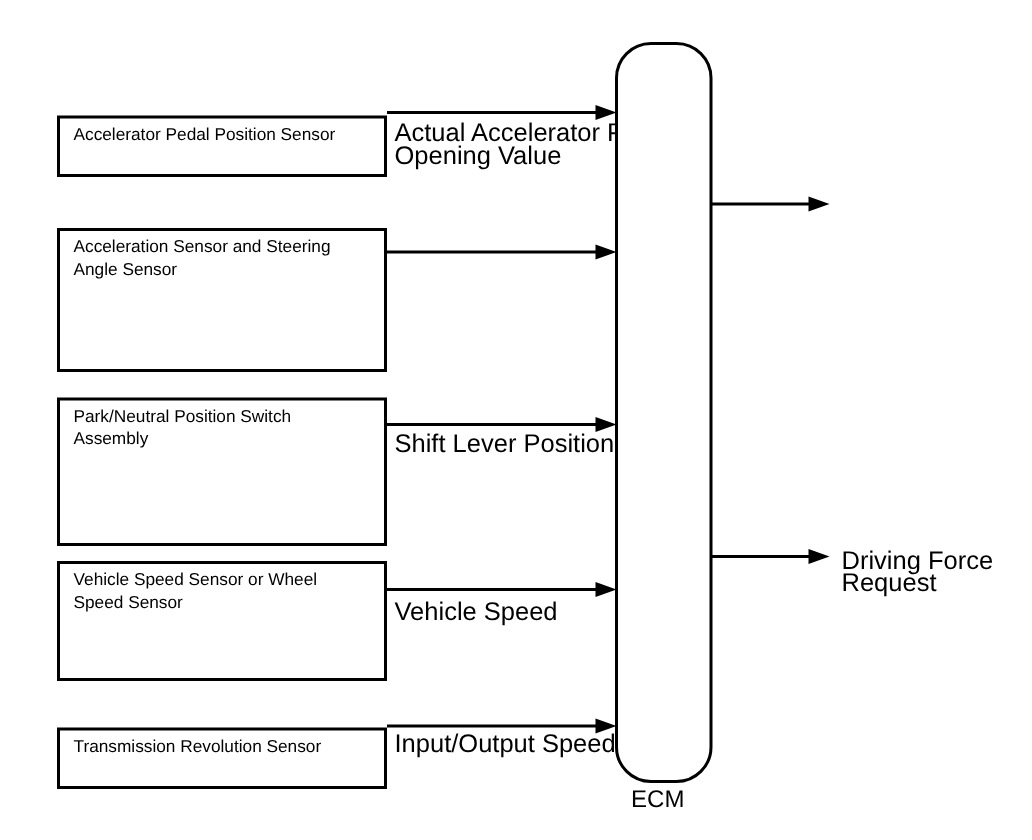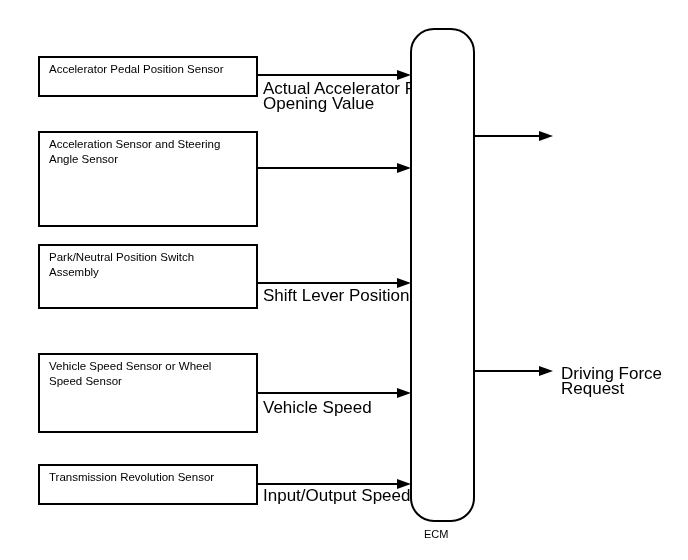--- a/index.html
+++ b/index.html
@@ -16,20 +16,21 @@
     position: absolute;
     left: 38px;
     width: 220px;
     border: 2px solid #000;
     background: #fff;
     box-sizing: border-box;
     padding: 4px 8px 16px 9px;
     font-size: 11.5px;
     line-height: 15px;
     white-space: pre-line;
+    margin-top: 21px;
   }
   .hline {
     position: absolute;
     height: 2px;
     background: #000;
   }
   .head-right {
     position: absolute;
     width: 0;
     height: 0;
@@ -49,38 +50,39 @@
     top: 28px;
     width: 65px;
     height: 494px;
     border: 2px solid #000;
     border-radius: 24px;
     background: #fff;
     box-sizing: border-box;
   }
   #ecm-label {
     position: absolute;
-    left: 424px;
+    left: 406px;
     top: 527px;
     width: 65px;
-    font-size: 11px;
+    text-align: center;
+    font-size: 16px;
     line-height: 14px;
   }
 </style>
 </head>
 <body>
 
 <div id="diagram" style="color: rgb(0, 0, 0); background: rgb(255, 255, 255);">
 
   <div class="box" style="top:56px;height:41px;">Accelerator Pedal Position Sensor</div>
 
   <div class="box" style="top:131px;height:96px;">Acceleration Sensor and Steering
 Angle Sensor</div>
 
-  <div class="box" style="top:244px;height:65px;">Park/Neutral Position Switch
+  <div class="box" style="top:244px;height:99px;">Park/Neutral Position Switch
 Assembly</div>
 
   <div class="box" style="top:464px;height:41px;">Transmission Revolution Sensor</div>
 
   <div class="box" style="top:353px;height:80px;">Vehicle Speed Sensor or Wheel
 Speed Sensor</div>
 
   <div class="hline" style="left:258px;top:74px;width:140px;"></div>
   <div class="head-right" style="left:397px;top:70px;"></div>
 

